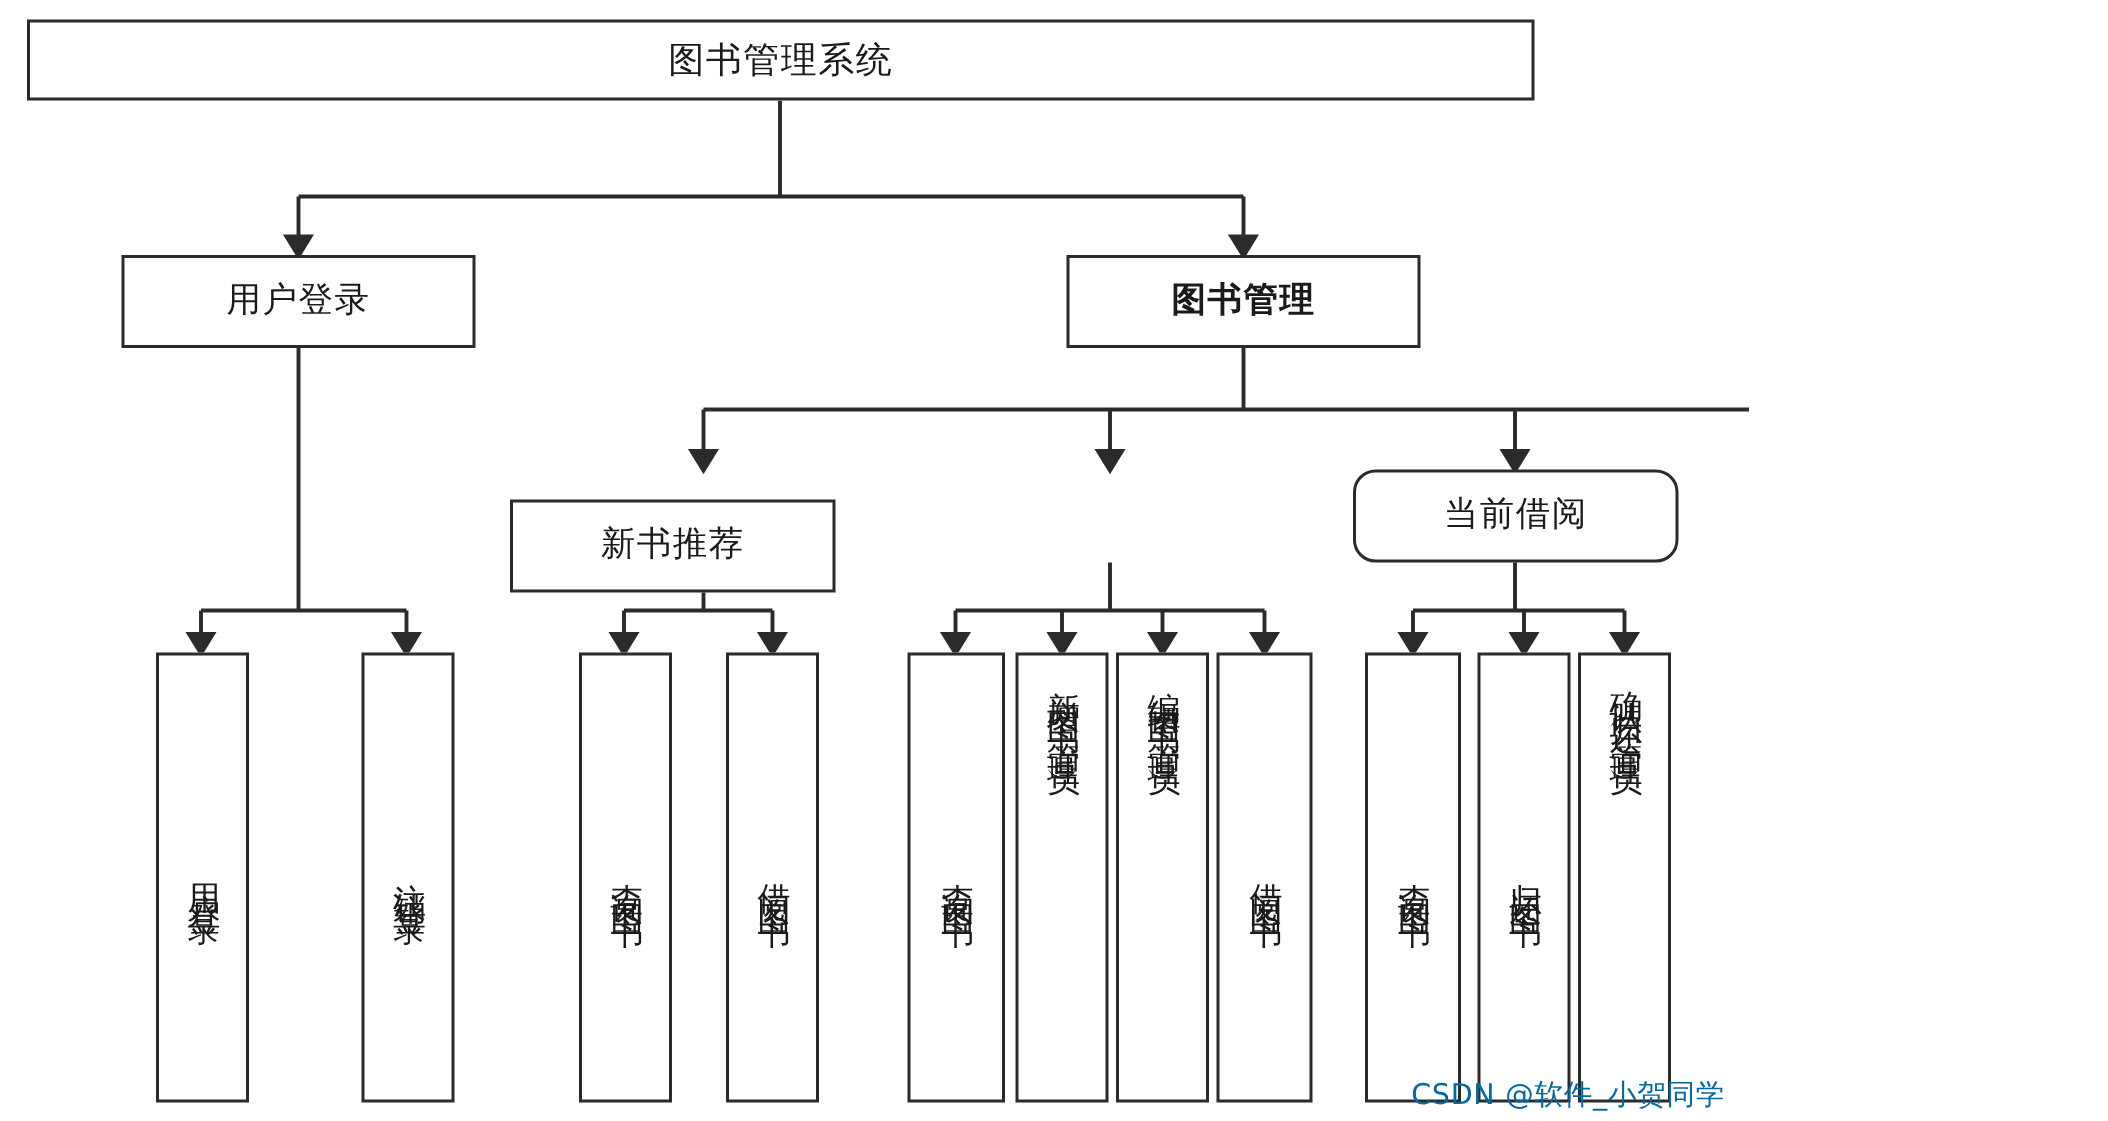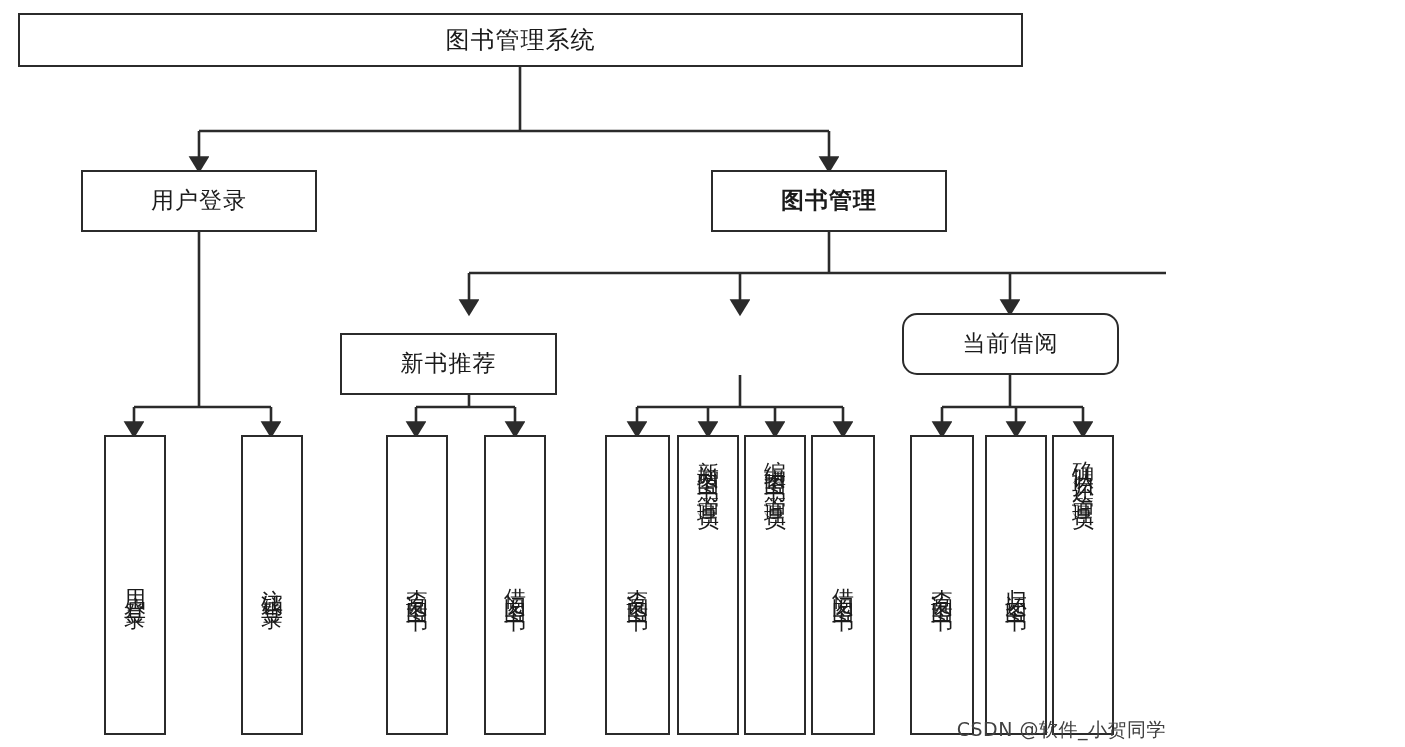--- a/index.html
+++ b/index.html
@@ -69,24 +69,24 @@
     align-items: flex-start;
   }
   .node.vert.top .vtext {
     margin-top: 6px;
   }
   .node.vert.center .vtext {
     margin-top: 0;
   }
   #watermark {
     position: absolute;
-    right: 0;
+    right: 16px;
     bottom: 4px;
     font-size: 19px;
-    color: #404040;
+    color: #0369a1;
     letter-spacing: 0.5px;
     z-index: 5;
     white-space: nowrap;
   }
 </style>
 </head>
 <body>
 
 <div id="diagram">
 

